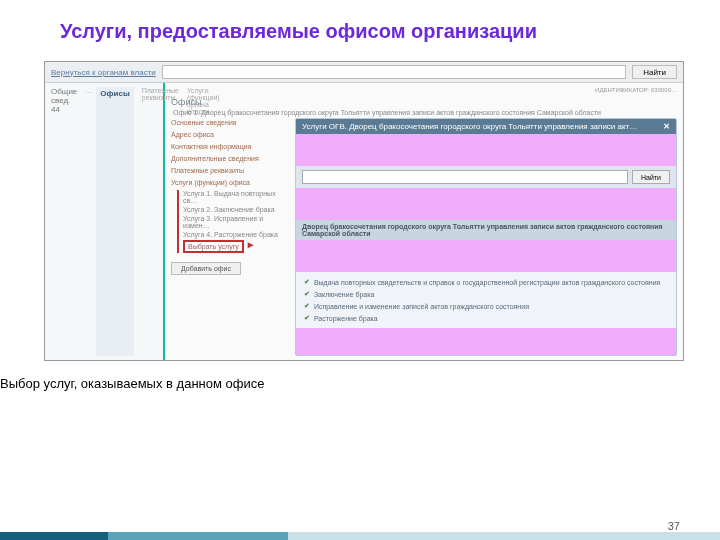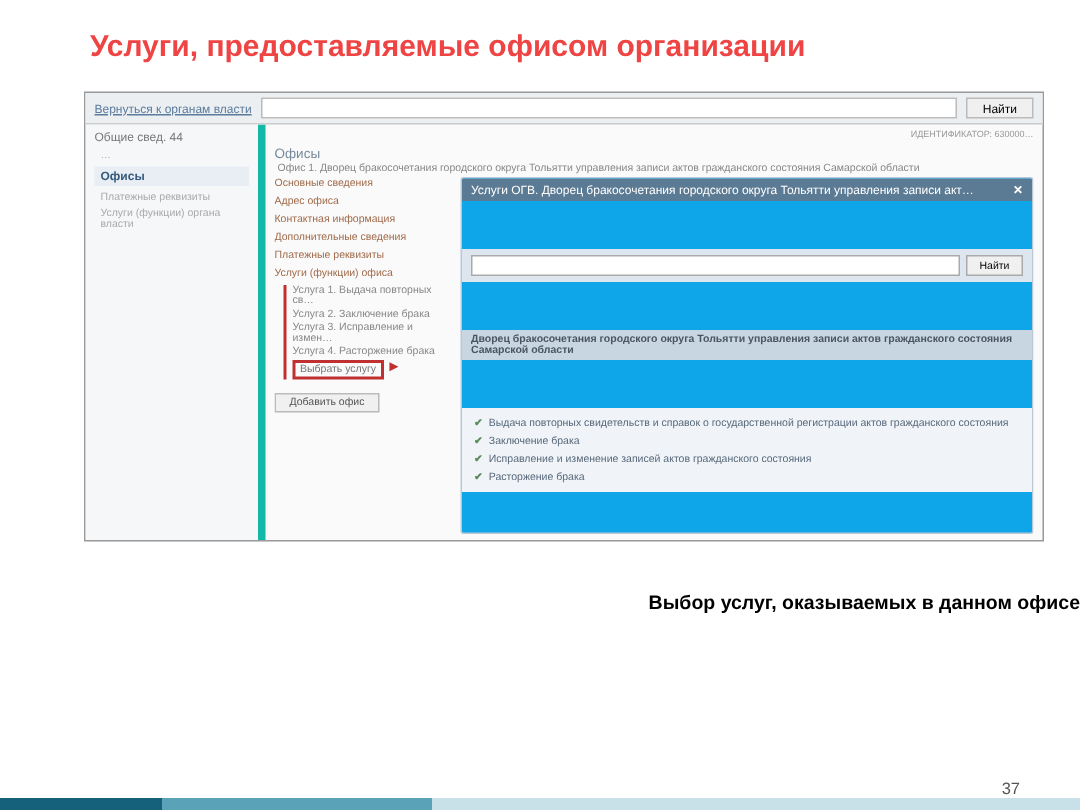--- a/index.html
+++ b/index.html
@@ -1,52 +1,52 @@
 <!DOCTYPE html>
 <html><head>
 <meta charset="utf-8">
 <style>
   * { box-sizing: border-box; margin: 0; padding: 0; }
   body { width: 720px; height: 540px; font-family: Arial, sans-serif; background: #fff; position: relative; }
-  .slide-title { font-size: 20px; font-weight: bold; padding: 20px 40px 10px 60px; color: #ef4444; }
-  .app-frame { margin: 8px 56px; border: 1px solid #999; width: 640px; height: 300px; background: #fafafa; font-size: 8px; display: flex; flex-direction: column; }
+  .slide-title { font-size: 20px; font-weight: bold; padding: 20px 40px 10px 60px; color: #6d28d9; }
+  .app-frame { margin: 8px 44px; border: 1px solid #999; width: 640px; height: 300px; background: #fafafa; font-size: 8px; display: flex; flex-direction: column; }
   .top-bar { display: flex; align-items: center; background: #eceff2; padding: 3px 6px; gap: 6px; border-bottom: 1px solid #ccc; }
   .back-link { color: #5a7b9c; font-size: 8px; text-decoration: underline; }
   .search-box { flex: 1; border: 1px solid #bbb; height: 14px; background: #fff; padding: 0 4px; }
   .search-btn { border: 1px solid #bbb; background: #f0f0f0; height: 14px; padding: 0 10px; font-size: 8px; cursor: pointer; }
   .body-row { display: flex; flex: 1; overflow: hidden; }
-  .left-col { width: 120px; border-right: 5px solid #14b8a6; background: #f5f7f8; padding: 4px 6px; display: flex; flex-direction: column; gap: 4px; }
+  .left-col { width: 120px; border-right: 2px solid #14b8a6; background: #f5f7f8; padding: 4px 6px; display: flex; flex-direction: row; gap: 4px; }
   .left-hdr { font-size: 8px; color: #777; }
   .left-sub { font-size: 7px; color: #aaa; padding-left: 4px; }
   .left-active { background: #e8eef3; padding: 2px 4px; color: #345a7d; font-weight: bold; }
   .right-col { flex: 1; padding: 4px 6px; display: flex; flex-direction: column; gap: 2px; overflow: hidden; }
   .org-title { font-size: 9px; color: #556b7e; font-weight: bold; margin-bottom: 2px; }
   .org-meta { font-size: 6px; color: #999; text-align: right; }
   .section-label { font-size: 9px; color: #778a9b; margin-top: 2px; }
   .section-sub { font-size: 7px; color: #888; margin-left: 2px; }
   .content-row { display: flex; flex: 1; gap: 4px; overflow: hidden; }
   .side-menu { width: 120px; display: flex; flex-direction: column; gap: 3px; font-size: 7px; color: #888; }
   .side-item { padding: 1px 0; color: #a06b4b; }
   .side-group { border-left: 2px solid #c03030; margin-left: 6px; padding-left: 4px; display: flex; flex-direction: column; gap: 2px; }
   .red-box { border: 2px solid #c03030; padding: 1px 3px; color: #777; display: inline-block; }
   .red-arrow { color: #c03030; font-size: 10px; margin-left: 2px; position: relative; top: -1px; }
   .add-btn { margin-top: 6px; border: 1px solid #bbb; background: #f0f0f0; padding: 2px 6px; width: 70px; text-align: center; color: #555; font-size: 7px; cursor: pointer; }
-  .detail-panel { flex: 1; display: flex; flex-direction: column; background: #0ea5e9; border: 1px solid #b8c8d8; border-radius: 2px; overflow: hidden; gap: 32px; }
+  .detail-panel { flex: 1; display: flex; flex-direction: column; background: #f0abfc; border: 1px solid #b8c8d8; border-radius: 2px; overflow: hidden; gap: 32px; }
   .detail-hdr { background: #5b7a93; color: #fff; padding: 3px 6px; font-size: 8px; display: flex; justify-content: space-between; align-items: center; }
   .close-x { color: #fff; font-weight: bold; cursor: pointer; }
   .detail-search { display: flex; padding: 4px 6px; gap: 4px; background: #dde6ee; }
   .detail-search input { flex: 1; border: 1px solid #aaa; height: 14px; font-size: 7px; padding: 0 4px; }
   .detail-search button { border: 1px solid #aaa; background: #f0f0f0; height: 14px; padding: 0 8px; font-size: 7px; cursor: pointer; }
   .result-hdr { background: #c8d6e2; color: #4a5560; padding: 3px 6px; font-size: 7px; font-weight: bold; }
   .check-list { padding: 6px 8px; display: flex; flex-direction: column; gap: 4px; background: #f0f4f8; flex: 1; }
   .check-item { display: flex; align-items: center; gap: 4px; font-size: 7px; color: #58687a; }
   .check-mark { color: #5b8a5b; font-weight: bold; }
   .detail-footer { background: #dce4ec; padding: 3px 6px; font-size: 7px; display: flex; justify-content: space-between; color: #5a7b9c; border-top: 1px solid #b8c8d8; }
   .sel-link { color: #4b6f8f; cursor: pointer; }
-  .caption { text-align: right; font-weight: bold; font-size: 13px; margin-top: 32px; line-height: 1.4; }
+  .caption { text-align: left; font-weight: normal; font-size: 13px; margin-top: 14px; line-height: 1.4; }
   .page-num { position: absolute; bottom: 8px; right: 40px; font-size: 11px; color: #555; }
   .footer-bar { position: absolute; bottom: 0; left: 0; width: 100%; height: 8px; display: flex; }
   .footer-bar .seg1 { width: 15%; background: #15607a; }
   .footer-bar .seg2 { width: 25%; background: #5aa2b8; }
   .footer-bar .seg3 { flex: 1; background: #c8e0e8; }
 </style>
 </head>
 <body>
 
 <div class="slide-title">Услуги, предоставляемые офисом организации</div>

